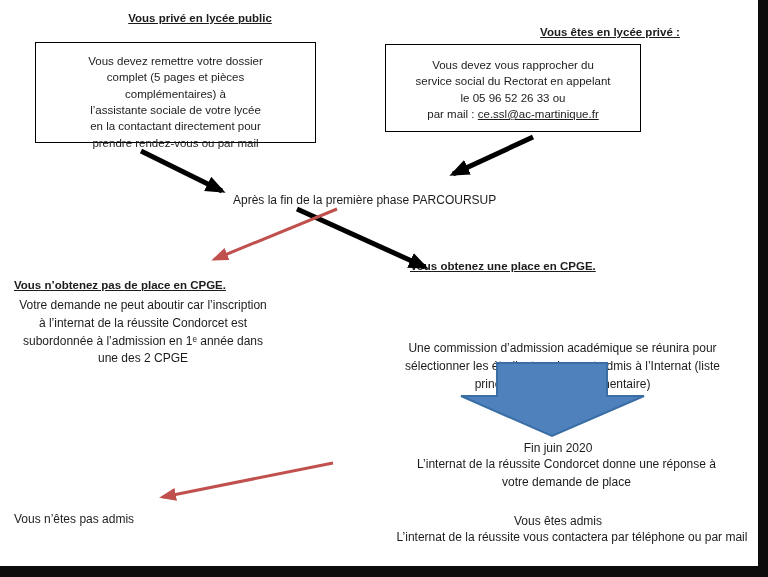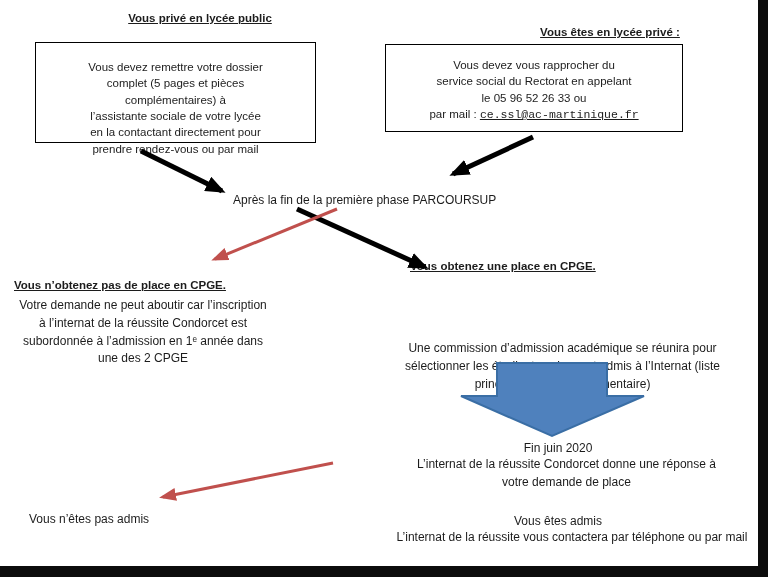--- a/index.html
+++ b/index.html
@@ -23,39 +23,39 @@
     line-height:1.42;
     text-align:center;
     white-space:pre-line;
     box-sizing:border-box;
   }
   .body-text{
     font-size:12px;
     line-height:1.48;
     white-space:pre-line;
   }
-  .email{text-decoration:underline;font-family:Liberation Mono, monospace;}
+  .email{text-decoration:underline;}
   svg.arrow-layer{position:absolute;left:0;top:0;pointer-events:none;}
   .page-edge{background:#0c0c0c;}
 </style>
 </head>
 <body>
 
 <div class="abs heading center" style="left:60px;top:12px;width:280px;">Vous privé en lycée public</div>
 
 <div class="abs heading center" style="left:480px;top:26px;width:260px;">Vous êtes en lycée privé :</div>
 
-<div class="abs box" style="left:35px;top:42px;width:281px;height:101px;padding-top:16px;">Vous devez remettre votre dossier
+<div class="abs box" style="left:35px;top:42px;width:281px;height:101px;padding-top:10px;">Vous devez remettre votre dossier
 complet (5 pages et pièces
 complémentaires) à
 l’assistante sociale de votre lycée
 en la contactant directement pour
 prendre rendez-vous ou par mail</div>
 
-<div class="abs box" style="left:385px;top:44px;width:298px;height:88px;padding-top:12px;"><span>Vous devez vous rapprocher du
+<div class="abs box" style="left:385px;top:44px;width:256px;height:88px;padding-top:12px;"><span>Vous devez vous rapprocher du
 service social du Rectorat en appelant
 le 05 96 52 26 33 ou
 par mail : </span><span class="email">ce.ssl@ac-martinique.fr</span></div>
 
 <div class="abs body-text" style="left:233px;top:192px;width:280px;">Après la fin de la première phase PARCOURSUP</div>
 
 <div class="abs heading" style="left:14px;top:279px;width:260px;">Vous n’obtenez pas de place en CPGE.</div>
 <div class="abs body-text center" style="left:8px;top:297px;width:270px;">Votre demande ne peut aboutir car l’inscription
 à l’internat de la réussite Condorcet est
 subordonnée à l’admission en 1ᵉ année dans
@@ -63,21 +63,21 @@
 
 <div class="abs heading" style="left:410px;top:260px;width:260px;">Vous obtenez une place en CPGE.</div>
 <div class="abs body-text center" style="left:395px;top:296px;width:335px;margin-top:44px;">Une commission d’admission académique se réunira pour
 sélectionner les étudiants qui seront admis à l’Internat (liste
 principale+ liste complémentaire)</div>
 
 <div class="abs body-text center" style="left:478px;top:440px;width:160px;">Fin juin 2020</div>
 <div class="abs body-text center" style="left:404px;top:456px;width:325px;">L’internat de la réussite Condorcet donne une réponse à
 votre demande de place</div>
 
-<div class="abs body-text" style="left:29px;top:511px;width:220px;">Vous n’êtes pas admis</div>
+<div class="abs body-text" style="left:14px;top:511px;width:220px;">Vous n’êtes pas admis</div>
 
 <div class="abs body-text center" style="left:478px;top:513px;width:160px;">Vous êtes admis</div>
 <div class="abs body-text center" style="left:392px;top:529px;width:360px;">L’internat de la réussite vous contactera par téléphone ou par mail</div>
 
 <svg class="arrow-layer" width="768" height="577" viewBox="0 0 768 577">
   <defs>
     <marker id="ah-black" markerUnits="userSpaceOnUse" markerWidth="20" markerHeight="16" refX="16" refY="8" orient="auto">
       <path d="M0,0 L20,8 L0,16 Z" fill="#000000"></path>
     </marker>
     <marker id="ah-red" markerUnits="userSpaceOnUse" markerWidth="17" markerHeight="13" refX="13" refY="6.5" orient="auto">

